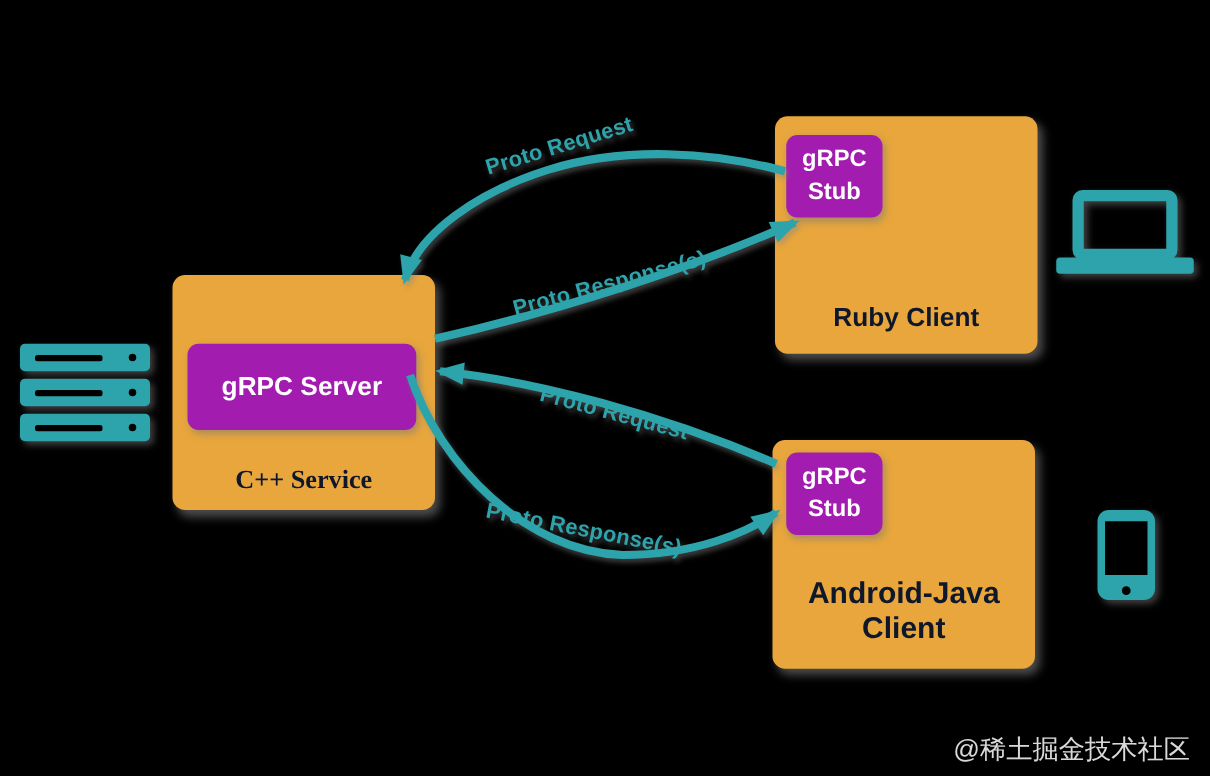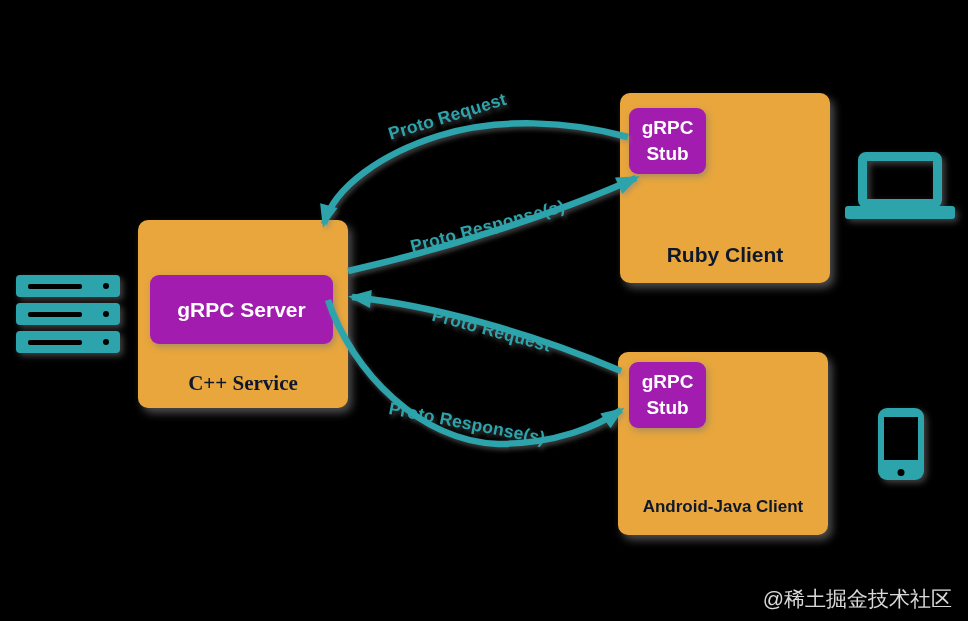--- a/index.html
+++ b/index.html
@@ -22,21 +22,21 @@
     position:absolute;left:0;width:100%;text-align:center;color:#0f172a;font-weight:bold;
   }
   #cpp-box{left:138px;top:220px;width:210px;height:188px;}
   #grpc-server-box{left:12px;top:14px;width:183px;height:69px;font-size:21px;margin-top:41px;}
   #cpp-title{bottom:12px;font-size:21px;font-family:Liberation Serif, serif;}
   #ruby-box{left:620px;top:93px;width:210px;height:190px;}
   #ruby-stub{left:9px;top:15px;width:77px;height:66px;font-size:19px;line-height:26px;}
   #ruby-title{bottom:16px;font-size:21px;}
   #android-box{left:618px;top:352px;width:210px;height:183px;}
   #android-stub{left:11px;top:10px;width:77px;height:66px;font-size:19px;line-height:26px;}
-  #android-title{bottom:18px;font-size:17px;}
+  #android-title{bottom:18px;font-size:24px;}
   
   .icon{position:absolute;filter:drop-shadow(3px 3px 3px rgba(130,130,130,.5));}
   #server-rack{left:16px;top:275px;width:104px;}
   .rack-bar{position:relative;width:104px;height:22px;background:#2DA4AC;border-radius:4px;margin-bottom:6px;}
   .rack-slot{position:absolute;left:12px;top:8.5px;width:54px;height:5px;background:#000;border-radius:2px;}
   .rack-dot{position:absolute;right:11px;top:8px;width:6px;height:6px;background:#000;border-radius:50%;}
   #laptop-screen{left:858px;top:152px;width:84px;height:56px;box-sizing:border-box;
     border:9px solid #2DA4AC;border-radius:8px;background:transparent;}
   #laptop-base{left:845px;top:206px;width:110px;height:13px;background:#2DA4AC;border-radius:3px;}
   #phone{left:878px;top:408px;width:46px;height:72px;background:#2DA4AC;border-radius:9px;}

